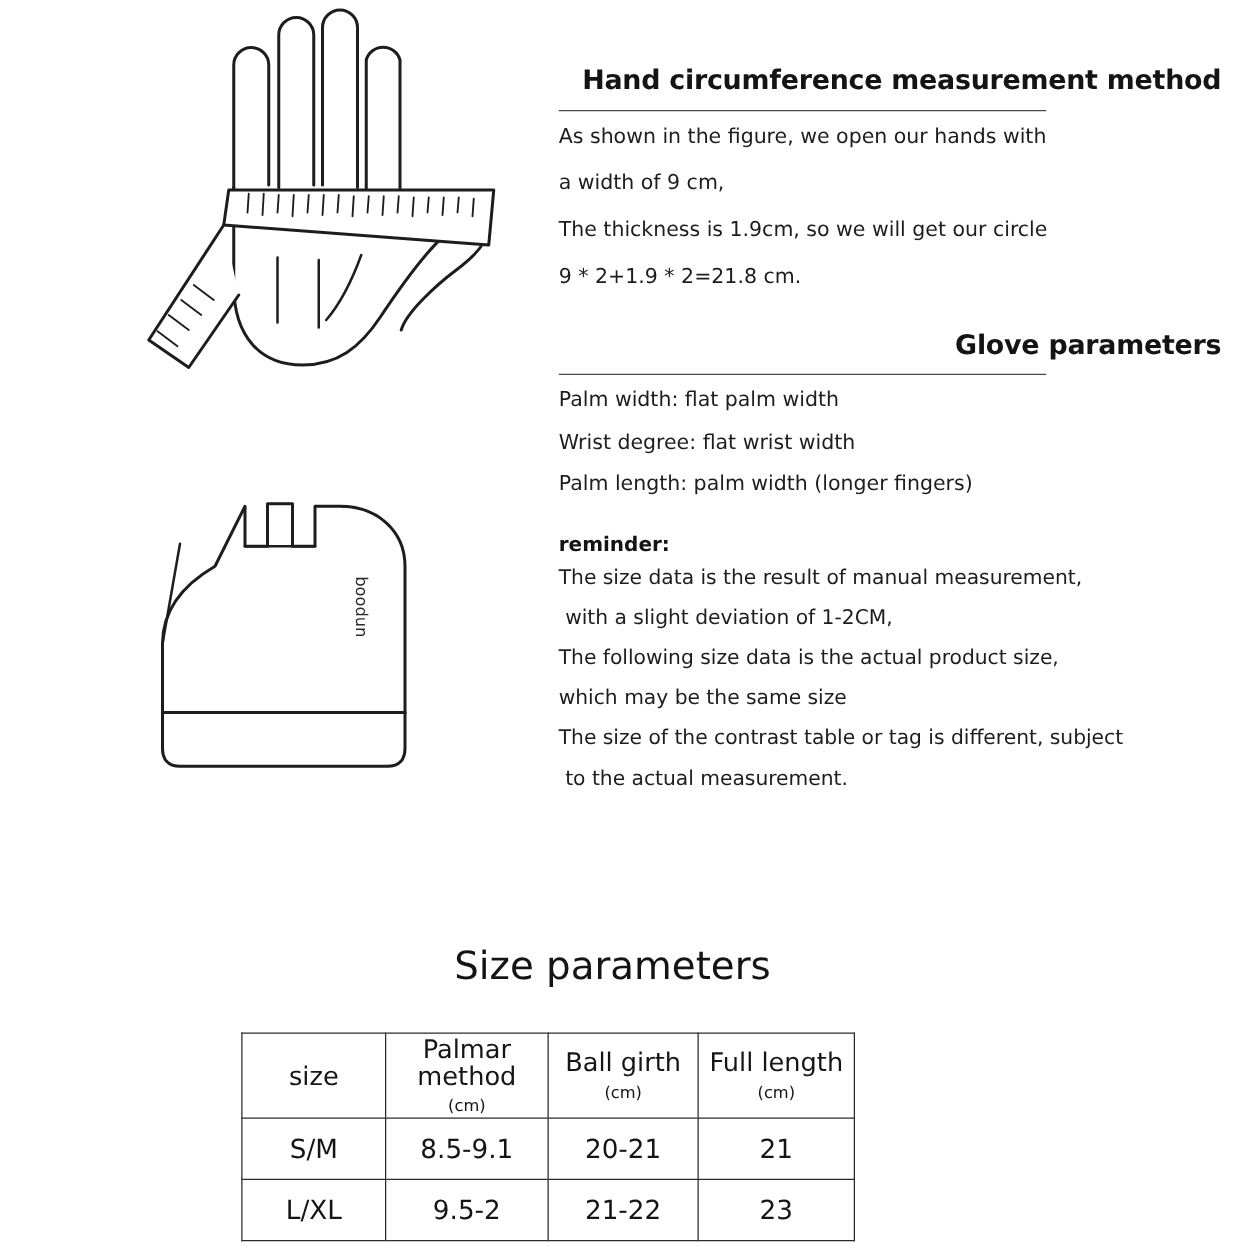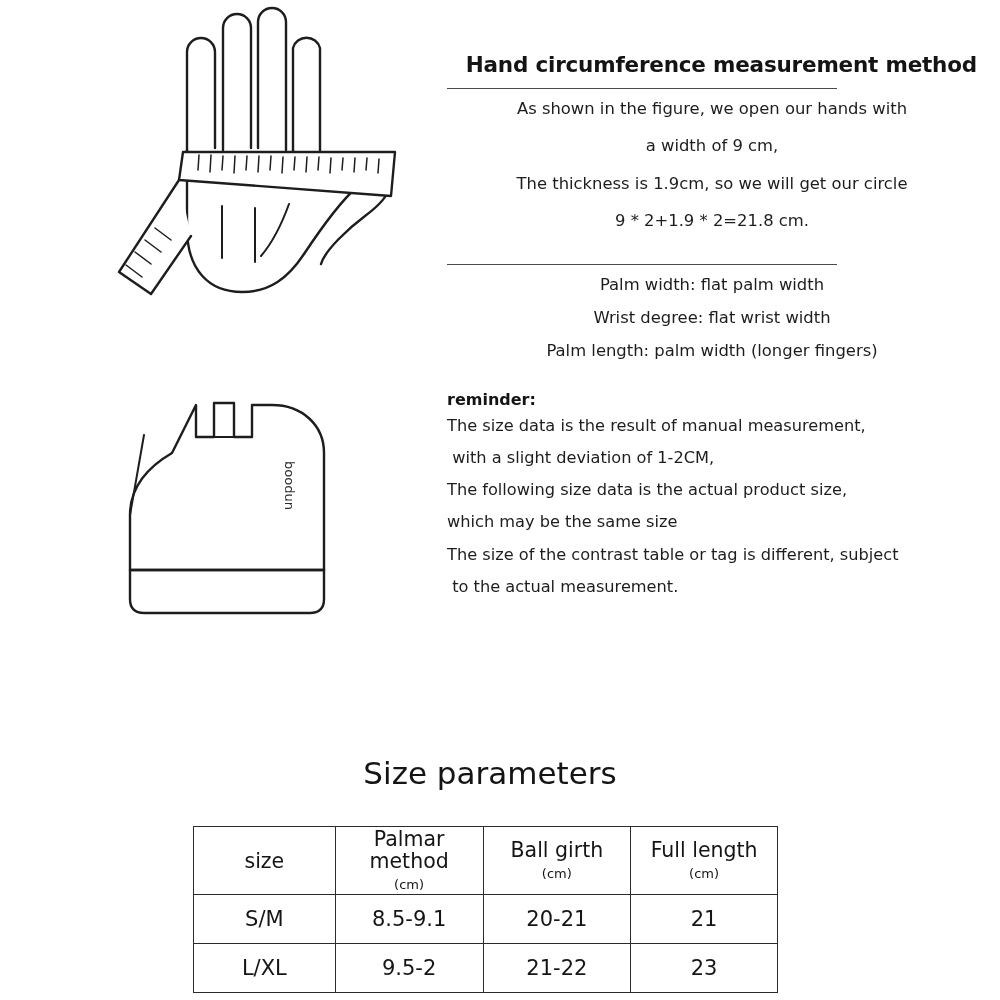--- a/index.html
+++ b/index.html
@@ -57,21 +57,20 @@
     border-top: 1.4px solid #4a4a4a;
     margin: 9px 0 12px 0;
     width: 390px;
   }
   .body-line {
     font-size: 16.4px;
     line-height: 1.0;
     color: #1d1d1d;
     margin: 0 0 21px 0;
     white-space: pre;
-    text-align: center;
   }
   .body-line.tight { margin-bottom: 17px; }
 
   .sec2 { margin-top: 34px; }
   .sec3 { margin-top: 30px; }
 
   .reminder-title {
     font-size: 16px;
     font-weight: 700;
     color: #141414;
@@ -94,21 +93,21 @@
     text-align: center;
     font-size: 31px;
     font-weight: 400;
     color: #141414;
     letter-spacing: 0px;
   }
   table.size-table {
     position: absolute;
     left: 193px;
     top: 826px;
-    width: 585px;
+    width: 491px;
     border-collapse: collapse;
     background: #fff;
   }
   table.size-table td {
     border: 1.4px solid #2b2b2b;
     text-align: center;
     font-size: 21px;
     color: #151515;
     height: 49px;
     padding: 0 4px;
@@ -181,20 +180,21 @@
   <div class="right-col">
 
     <h2 class="sec-title">Hand circumference measurement method</h2>
     <hr class="rule">
     <p class="body-line">As shown in the figure, we open our hands with</p>
     <p class="body-line">a width of 9 cm,</p>
     <p class="body-line">The thickness is 1.9cm, so we will get our circle</p>
     <p class="body-line">9 * 2+1.9 * 2=21.8 cm.</p>
 
     <div class="sec2">
+      <h2 class="sec-title">Glove parameters</h2>
       <hr class="rule">
       <p class="body-line tight">Palm width: flat palm width</p>
       <p class="body-line tight">Wrist degree: flat wrist width</p>
       <p class="body-line tight">Palm length: palm width (longer fingers)</p>
     </div>
 
     <div class="sec3">
       <h3 class="reminder-title">reminder:</h3>
       <p class="rem-line">The size data is the result of manual measurement,</p>
       <p class="rem-line"> with a slight deviation of 1-2CM,</p>

